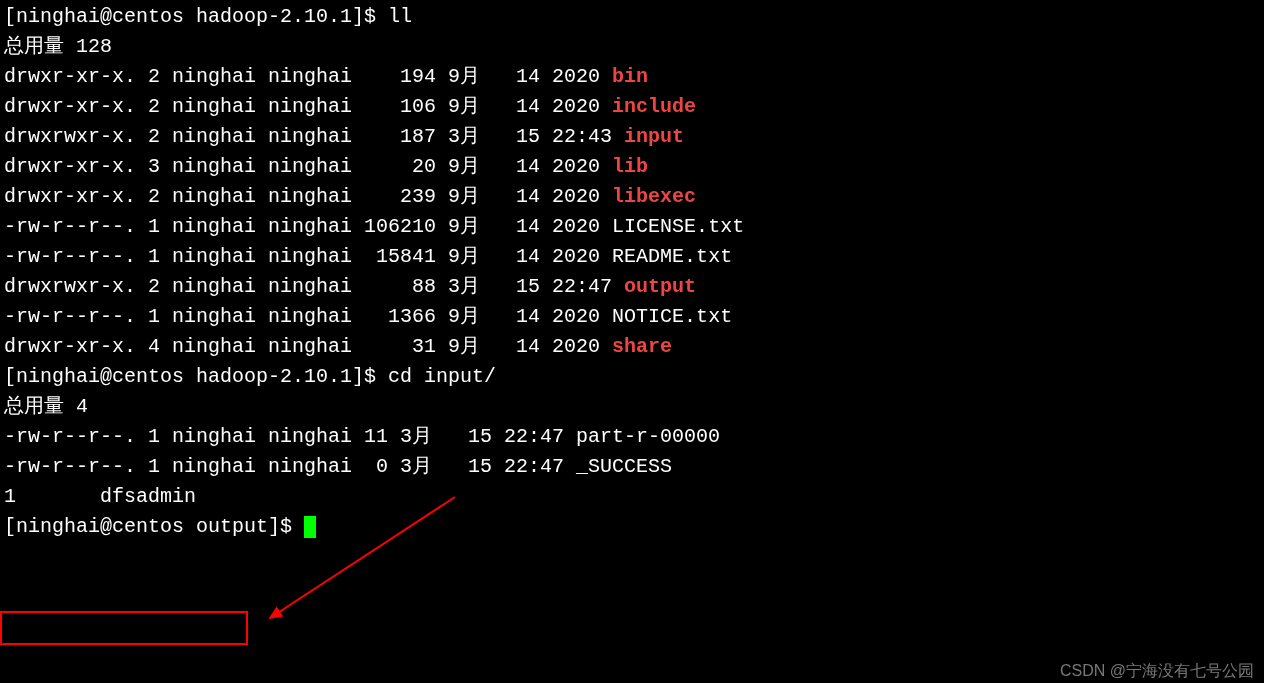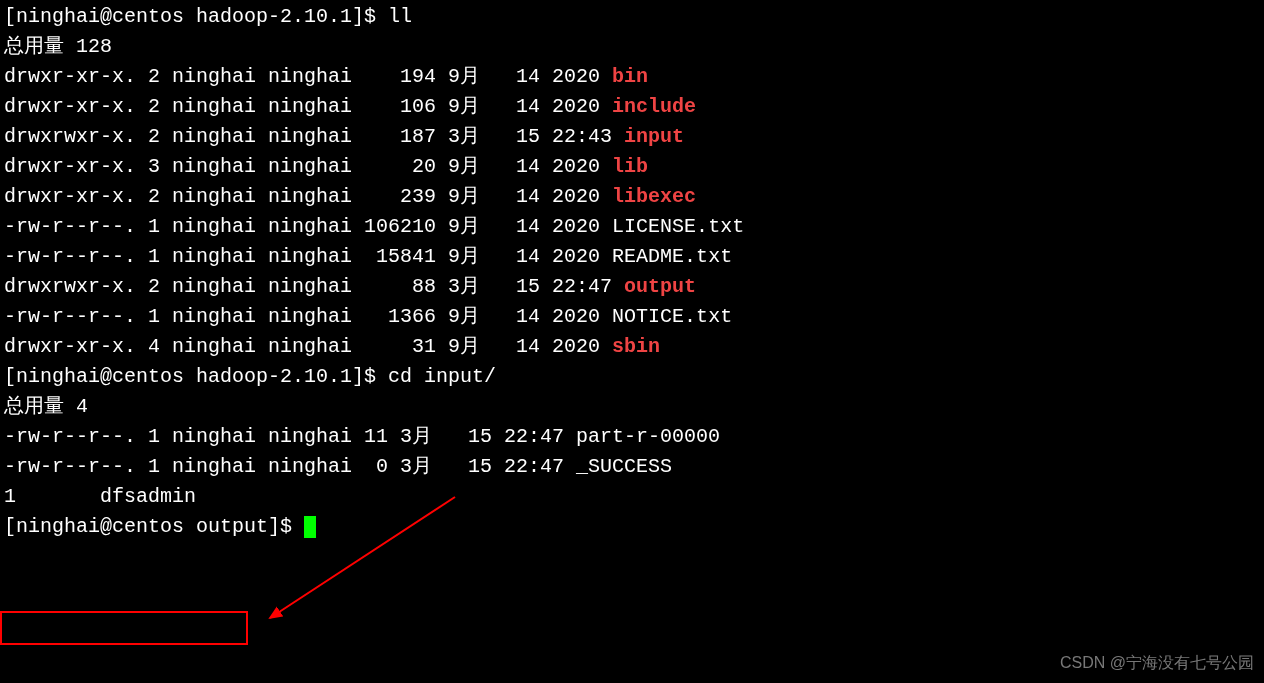--- a/index.html
+++ b/index.html
@@ -29,21 +29,21 @@
     }
     .cursor {
       display: inline-block;
       width: 12px;
       height: 22px;
       background: #00ff00;
       vertical-align: text-bottom;
     }
     .watermark {
       position: absolute;
-      bottom: 8px;
+      bottom: 0;
       right: 10px;
       color: #aaa;
       font-size: 16px;
       font-family: sans-serif;
       opacity: 0.7;
     }
     .red-box {
       position: absolute;
       border: 2px solid red;
       pointer-events: none;
@@ -61,21 +61,21 @@
     <div class="line">总用量 128</div>
     <div class="line">drwxr-xr-x. 2 ninghai ninghai    194 9月   14 2020 <span class="dir">bin</span></div>
     <div class="line">drwxr-xr-x. 2 ninghai ninghai    106 9月   14 2020 <span class="dir">include</span></div>
     <div class="line">drwxrwxr-x. 2 ninghai ninghai    187 3月   15 22:43 <span class="dir">input</span></div>
     <div class="line">drwxr-xr-x. 3 ninghai ninghai     20 9月   14 2020 <span class="dir">lib</span></div>
     <div class="line">drwxr-xr-x. 2 ninghai ninghai    239 9月   14 2020 <span class="dir">libexec</span></div>
     <div class="line">-rw-r--r--. 1 ninghai ninghai 106210 9月   14 2020 <span>LICENSE.txt</span></div>
     <div class="line">-rw-r--r--. 1 ninghai ninghai  15841 9月   14 2020 <span>README.txt</span></div>
     <div class="line">drwxrwxr-x. 2 ninghai ninghai     88 3月   15 22:47 <span class="dir">output</span></div>
     <div class="line">-rw-r--r--. 1 ninghai ninghai   1366 9月   14 2020 <span>NOTICE.txt</span></div>
-    <div class="line">drwxr-xr-x. 4 ninghai ninghai     31 9月   14 2020 <span class="dir">sbin</span></div>
+    <div class="line">drwxr-xr-x. 4 ninghai ninghai     31 9月   14 2020 <span class="dir">share</span></div>
     <div class="line"><span>[ninghai@centos hadoop-2.10.1]$ </span><span>cd input/</span></div>
     <div class="line">总用量 4</div>
     <div class="line">-rw-r--r--. 1 ninghai ninghai 11 3月   15 22:47 <span>part-r-00000</span></div>
     <div class="line">-rw-r--r--. 1 ninghai ninghai  0 3月   15 22:47 <span>_SUCCESS</span></div>
     <div class="line">1       dfsadmin</div>
     <div class="line"><span>[ninghai@centos output]$ </span><span></span><span class="cursor"></span></div>
   </div>
 
 <div class="red-box" style="left:0px; top:611px; width:248px; height:34px;"></div>
 

